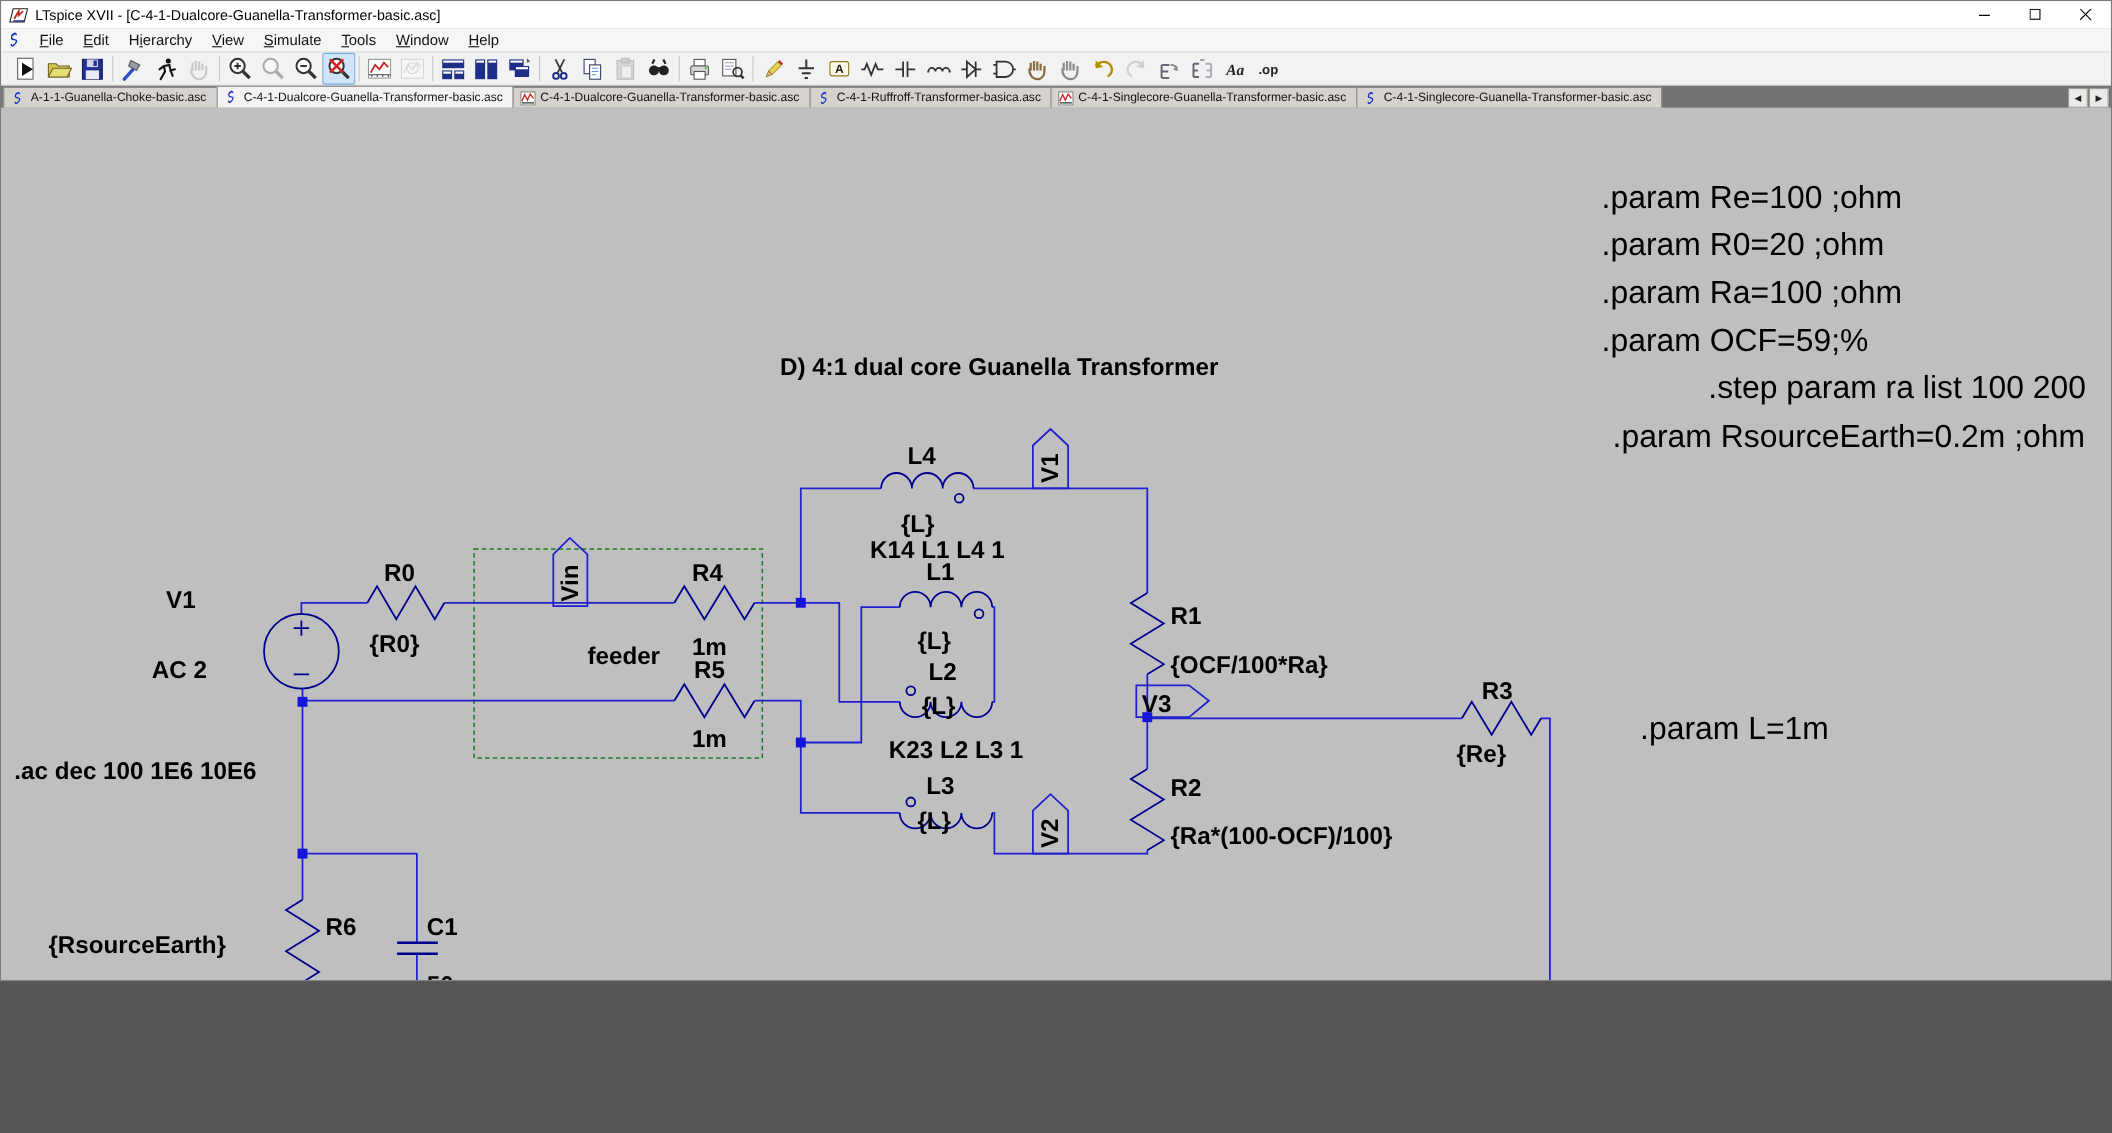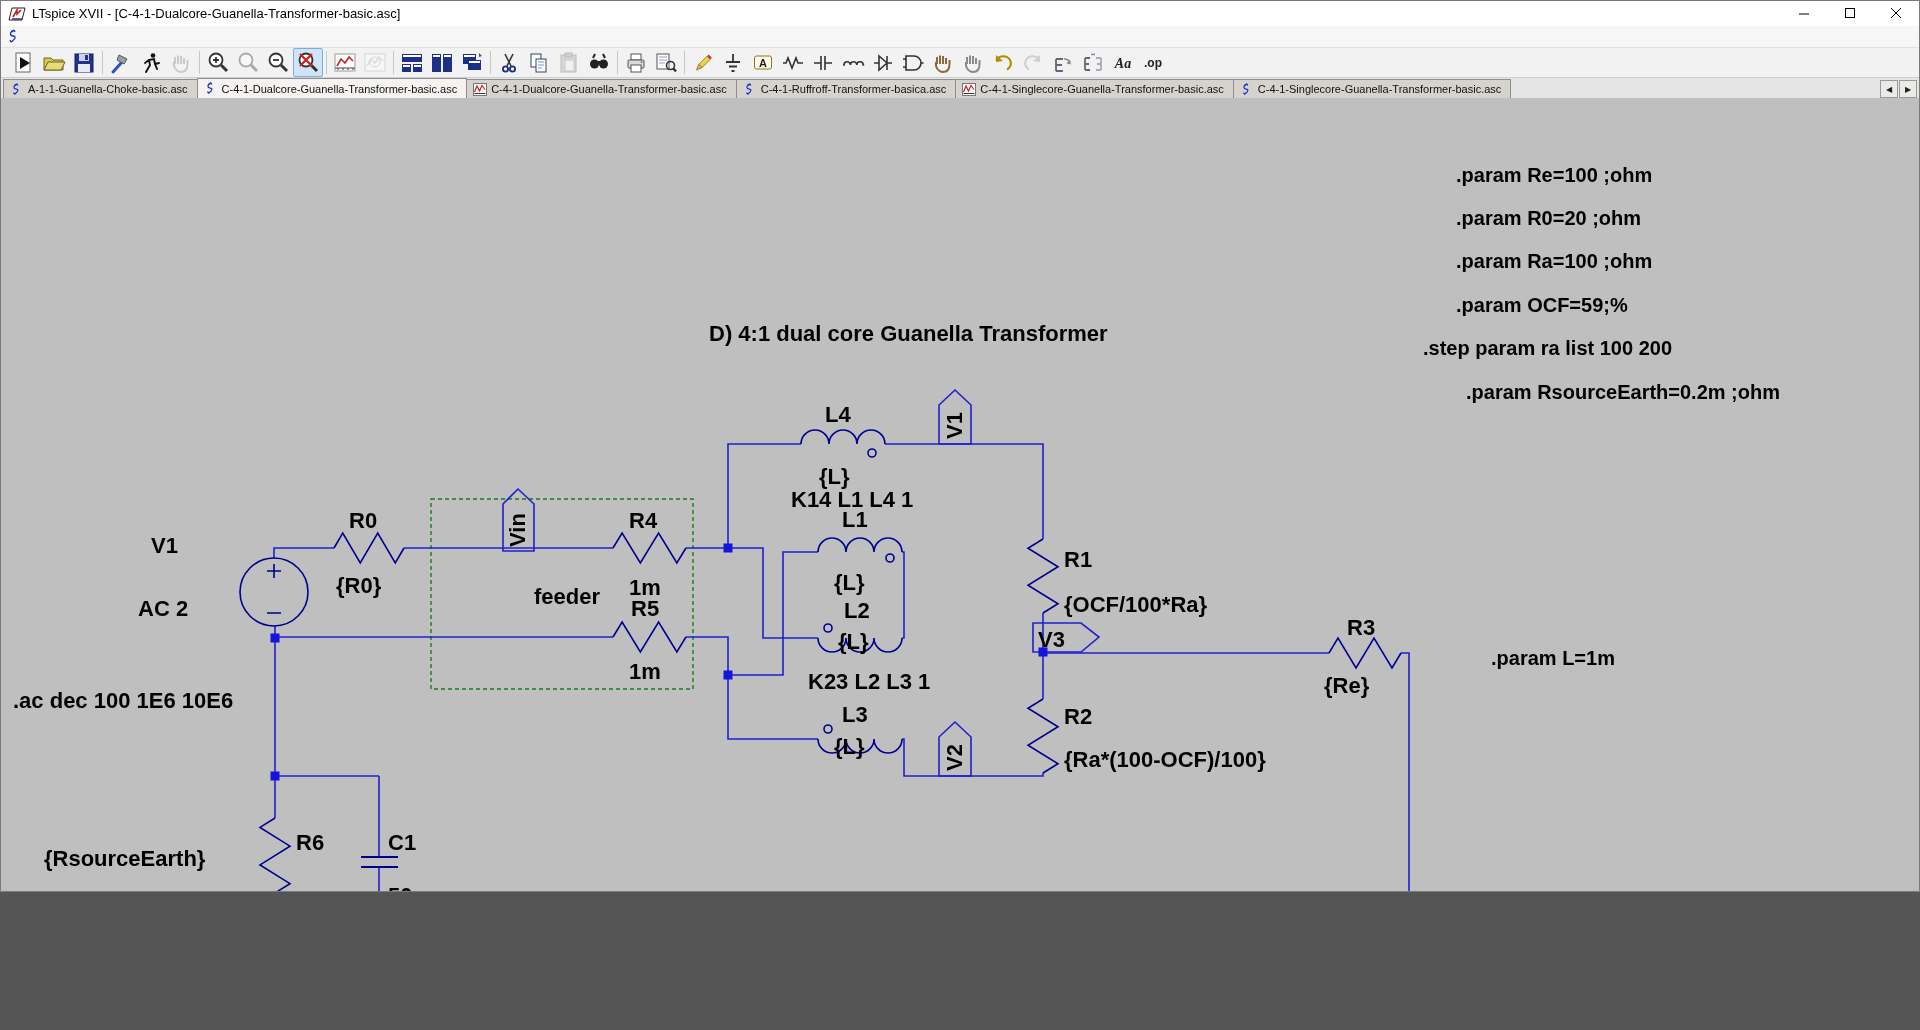--- a/index.html
+++ b/index.html
@@ -26,34 +26,34 @@
   
   .toolbar{position:absolute;left:0;top:46px;width:100%;height:31px;background:#f2f2f2;
            border-top:1px solid #e0e0e0;border-bottom:1px solid #cfcfcf;
            display:flex;align-items:center;box-sizing:border-box;padding-left:8px;}
   .tbtn{width:28px;height:27px;display:flex;align-items:center;justify-content:center;
         border:1px solid transparent;border-radius:2px;flex:none;}
   .tbtn.active{background:#cfe4f7;border-color:#7ab0dd;}
   .tbtn.disabled{filter:grayscale(1) opacity(.38);}
   .tsep{width:1px;height:23px;background:#c6c6c6;margin:0 3px;flex:none;}
   
-  .tabbar{position:absolute;left:0;top:77px;width:100%;height:20px;background:#e5e5e5;
+  .tabbar{position:absolute;left:0;top:77px;width:100%;height:20px;background:#737373;
           display:flex;align-items:flex-end;}
   .tab{height:19px;display:flex;align-items:center;gap:4px;padding:0 9px 0 6px;
        border:1px solid #8e8e8e;border-bottom:none;background:#d6d3ce;
        font-size:11px;color:#111;white-space:nowrap;box-sizing:border-box;margin-right:-1px;}
   .tab.active{background:#f4f3f1;height:20px;font-weight:normal;}
   .tab .tab-icon{width:14px;height:13px;flex:none;}
   .tabscroll{position:absolute;right:2px;top:2px;display:flex;gap:1px;}
   .tabscroll .sbtn{width:16px;height:16px;border:1px solid #9a9a9a;background:#eceae7;
        font-size:8px;display:flex;align-items:center;justify-content:center;color:#222;}
   
   .canvas{position:absolute;left:0;top:97px;width:1920px;height:911px;background:#bfbfbf;}
   .canvas svg{position:absolute;left:0;top:0;}
-  .dirline{position:absolute;font-weight:bold;font-size:20px;color:#000;white-space:nowrap;}
+  .dirline{position:absolute;font-weight:normal;font-size:29px;color:#000;white-space:nowrap;}
   
   .statusbar{position:absolute;left:0;top:1008px;width:100%;height:22px;background:#f0f0f0;
              border-top:1px solid #d0d0d0;box-sizing:border-box;}
   .schtext{font-weight:bold;font-size:22px;fill:#000;font-family:"Liberation Sans",sans-serif;}
 </style>
 </head>
 <body>
 
 <div id="app">
 
@@ -80,20 +80,30 @@
             <path d="M0,0 L10,10 M10,0 L0,10" stroke="#000" stroke-width="1"></path>
           </svg>
       </div>
     </div>
   </div>
 
   <div class="menubar">
     <svg class="appicon2" viewBox="0 0 16 15">
       <path d="M8,1 C3,3 4,7 7,7 C10,7 10,10 5,13 M8,1 L6,3 M8,1 L9,3 M5,13 L4,11 M5,13 L7,12" stroke="#1430c8" stroke-width="1.3" fill="none"></path>
     </svg>
+    <div id="menu-items" style="display:flex">
+        <div class="menu-item"><u>F</u>ile</div>
+        <div class="menu-item"><u>E</u>dit</div>
+        <div class="menu-item">H<u>i</u>erarchy</div>
+        <div class="menu-item"><u>V</u>iew</div>
+        <div class="menu-item"><u>S</u>imulate</div>
+        <div class="menu-item"><u>T</u>ools</div>
+        <div class="menu-item"><u>W</u>indow</div>
+        <div class="menu-item"><u>H</u>elp</div>
+      </div>
     <div class="mdi-btns">
       <div class="mdi-btn">
         <svg width="9" height="9">
             <line x1="0" y1="7" x2="8" y2="7" stroke="#555" stroke-width="1.3"></line>
           </svg>
       </div>
       <div class="mdi-btn">
         <svg width="10" height="10">
             <rect x="2.5" y="0.5" width="7" height="6" fill="none" stroke="#555"></rect>
             <rect x="0.5" y="3.5" width="7" height="6" fill="#f2f2f2" stroke="#555"></rect>
@@ -528,20 +538,20 @@
       <text class="schtext" x="961" y="438" font-size="21" transform="rotate(-90 961 438)">V1</text>
       <text class="schtext" x="961" y="770" font-size="21" transform="rotate(-90 961 770)">V2</text>
       <text class="schtext" x="1037" y="646" font-size="21">V3</text>
     </svg>
 
     <div id="right-directives">
         <div class="dirline" style="left: 1455px; top: 66px;">.param Re=100 ;ohm</div>
         <div class="dirline" style="left: 1455px; top: 109px;">.param R0=20 ;ohm</div>
         <div class="dirline" style="left: 1455px; top: 152px;">.param Ra=100 ;ohm</div>
         <div class="dirline" style="left: 1455px; top: 196px;">.param OCF=59;%</div>
-        <div class="dirline" style="left: 1422px; top: 239px;">.step param ra list 100 200</div>
+        <div class="dirline" style="left: 1552px; top: 239px;">.step param ra list 100 200</div>
         <div class="dirline" style="left: 1465px; top: 283px;">.param RsourceEarth=0.2m ;ohm</div>
       </div>
     <div class="dirline" style="left:1490px;top:533px;margin-top:16px;">.param L=1m</div>
   </div>
 
   <div class="statusbar"></div>
 </div>
 
 </body></html>

